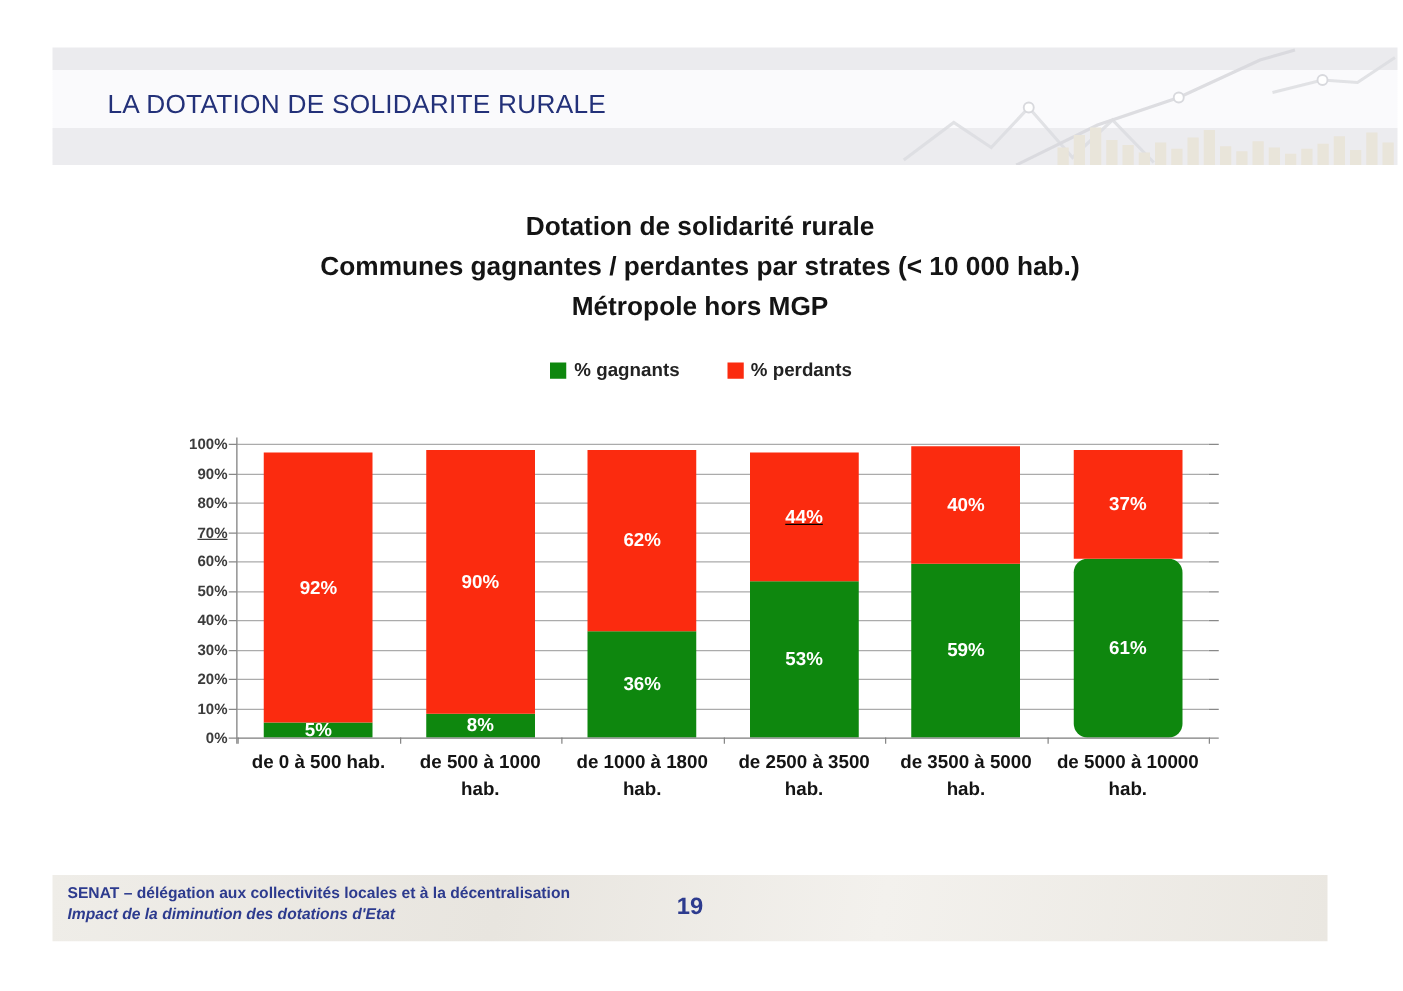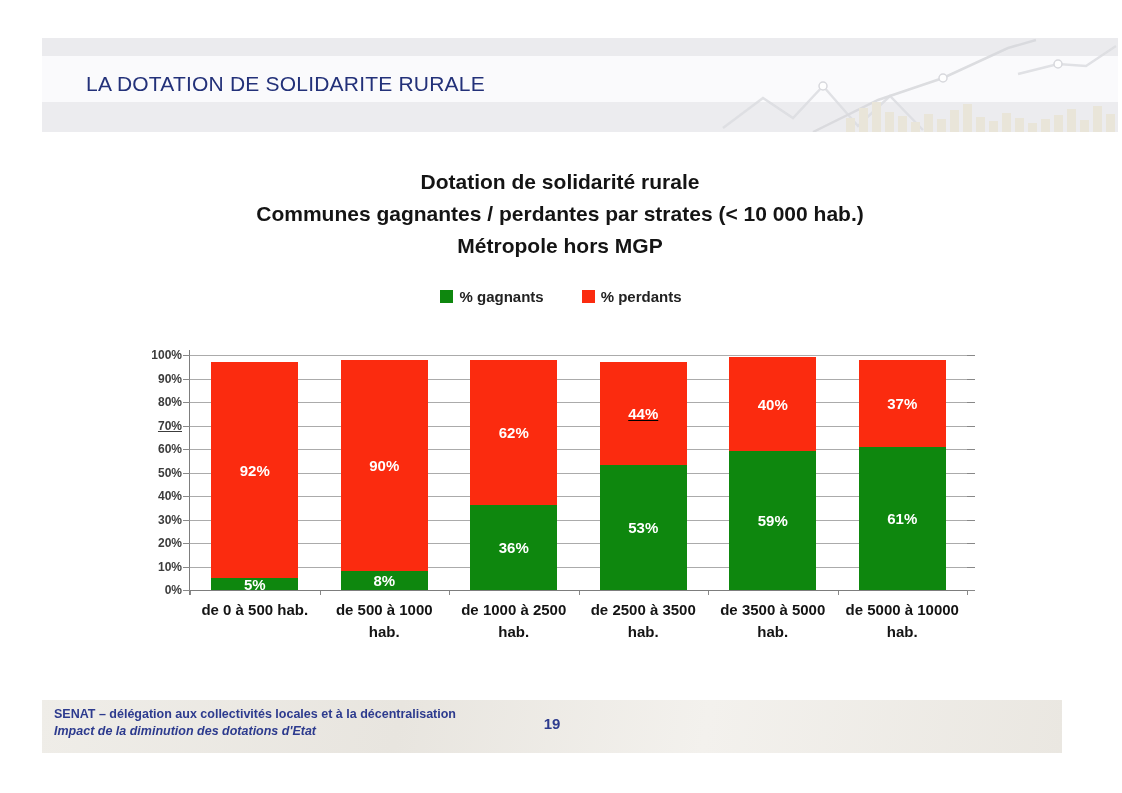--- a/index.html
+++ b/index.html
@@ -68,21 +68,21 @@
   
   .footer-band {
     position:absolute; left:42px; top:700px; width:1020px; height:53px;
     background:linear-gradient(100deg, #efede8 0%, #e8e5df 35%, #f3f1ed 65%, #eae7e1 100%);
   }
   .footer-text { position:absolute; left:12px; top:6px; color:#2d3b8e; font-size:12.5px; line-height:17px; }
   .footer-org { font-weight:bold; }
   .footer-doc { font-weight:bold; font-style:italic; }
   .footer-page {
     position:absolute; left:0; top:15px; width:100%; text-align:center;
-    font-size:15px; font-weight:bold; color:#2d3b8e;
+    font-size:19px; font-weight:bold; color:#2d3b8e;
   }
   .footer-logo { position:absolute; right:12px; top:9px; display:flex; align-items:center; gap:7px; }
   .logo-text { text-align:left; color:#2c3577; }
   .logo-line1 { font-size:11.5px; font-weight:bold; letter-spacing:0.4px; line-height:14px; }
   .logo-line2 { font-size:8.5px; font-weight:bold; letter-spacing:0.3px; line-height:10px; }
 </style>
 </head>
 <body>
 
 <div class="header-band">
@@ -228,32 +228,32 @@
     </div>
     <div class="bar-slot" style="left: 518px; width: 129.5px;">
       <div class="seg" style="bottom: 0px; height: 59%; background: rgb(14, 135, 14);">
         <div class="seg-label">59%</div>
       </div>
       <div class="seg" style="bottom: 59%; height: 40%; background: rgb(251, 43, 15);">
         <div class="seg-label">40%</div>
       </div>
     </div>
     <div class="bar-slot" style="left: 647.5px; width: 129.5px;">
-      <div class="seg" style="bottom: 0px; height: 61%; background: rgb(14, 135, 14);">
+      <div class="seg" style="bottom: 0px; height: 61%; background: rgb(14, 135, 14); border-radius: 11px;">
         <div class="seg-label">61%</div>
       </div>
       <div class="seg" style="bottom: 61%; height: 37%; background: rgb(251, 43, 15);">
         <div class="seg-label">37%</div>
       </div>
     </div>
   </div>
 <div class="xaxis">
     <div class="xcell" style="width: 129.5px;">de 0 à 500 hab.</div>
     <div class="xcell" style="width: 129.5px;">de 500 à 1000 hab.</div>
-    <div class="xcell" style="width: 129.5px;">de 1000 à 2500 hab.</div>
+    <div class="xcell" style="width: 129.5px;">de 1000 à 1800 hab.</div>
     <div class="xcell" style="width: 129.5px;">de 2500 à 3500 hab.</div>
     <div class="xcell" style="width: 129.5px;">de 3500 à 5000 hab.</div>
     <div class="xcell" style="width: 129.5px;">de 5000 à 10000 hab.</div>
   </div>
 
 <div class="footer-band">
   <div class="footer-text">
     <div class="footer-org">SENAT – délégation aux collectivités locales et à la décentralisation</div>
     <div class="footer-doc">Impact de la diminution des dotations d'Etat</div>
   </div>

